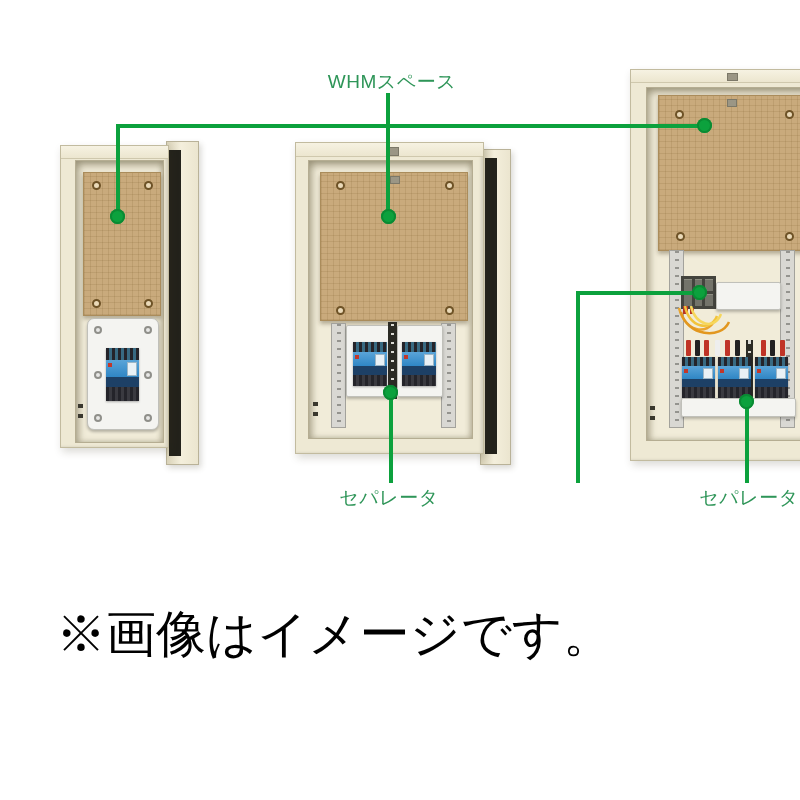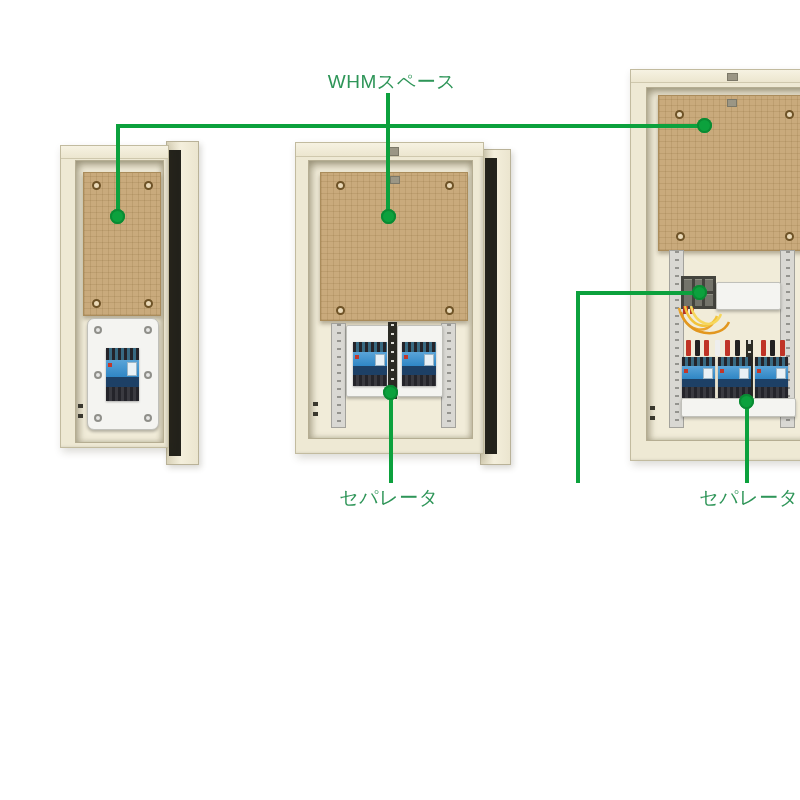--- a/index.html
+++ b/index.html
@@ -227,15 +227,16 @@
 
   <i class="gl" style="left:528px;top:282px;width:122px;height:4px;"></i>
   <i class="gl" style="left:528px;top:282px;width:4px;height:192px;"></i>
   <i class="gdot" style="left:644px;top:276px;"></i>
 
   <i class="gl" style="left:697px;top:396px;width:4px;height:78px;"></i>
   <i class="gdot" style="left:691px;top:385px;"></i>
   <div class="glabel" style="left:641px;top:476px;width:120px;">セパレータ</div>
 
   <div class="disclaimer">
+    <div class="l1">※画像はイメージです。</div>
   </div>
 
 </div>
 
 </body></html>

